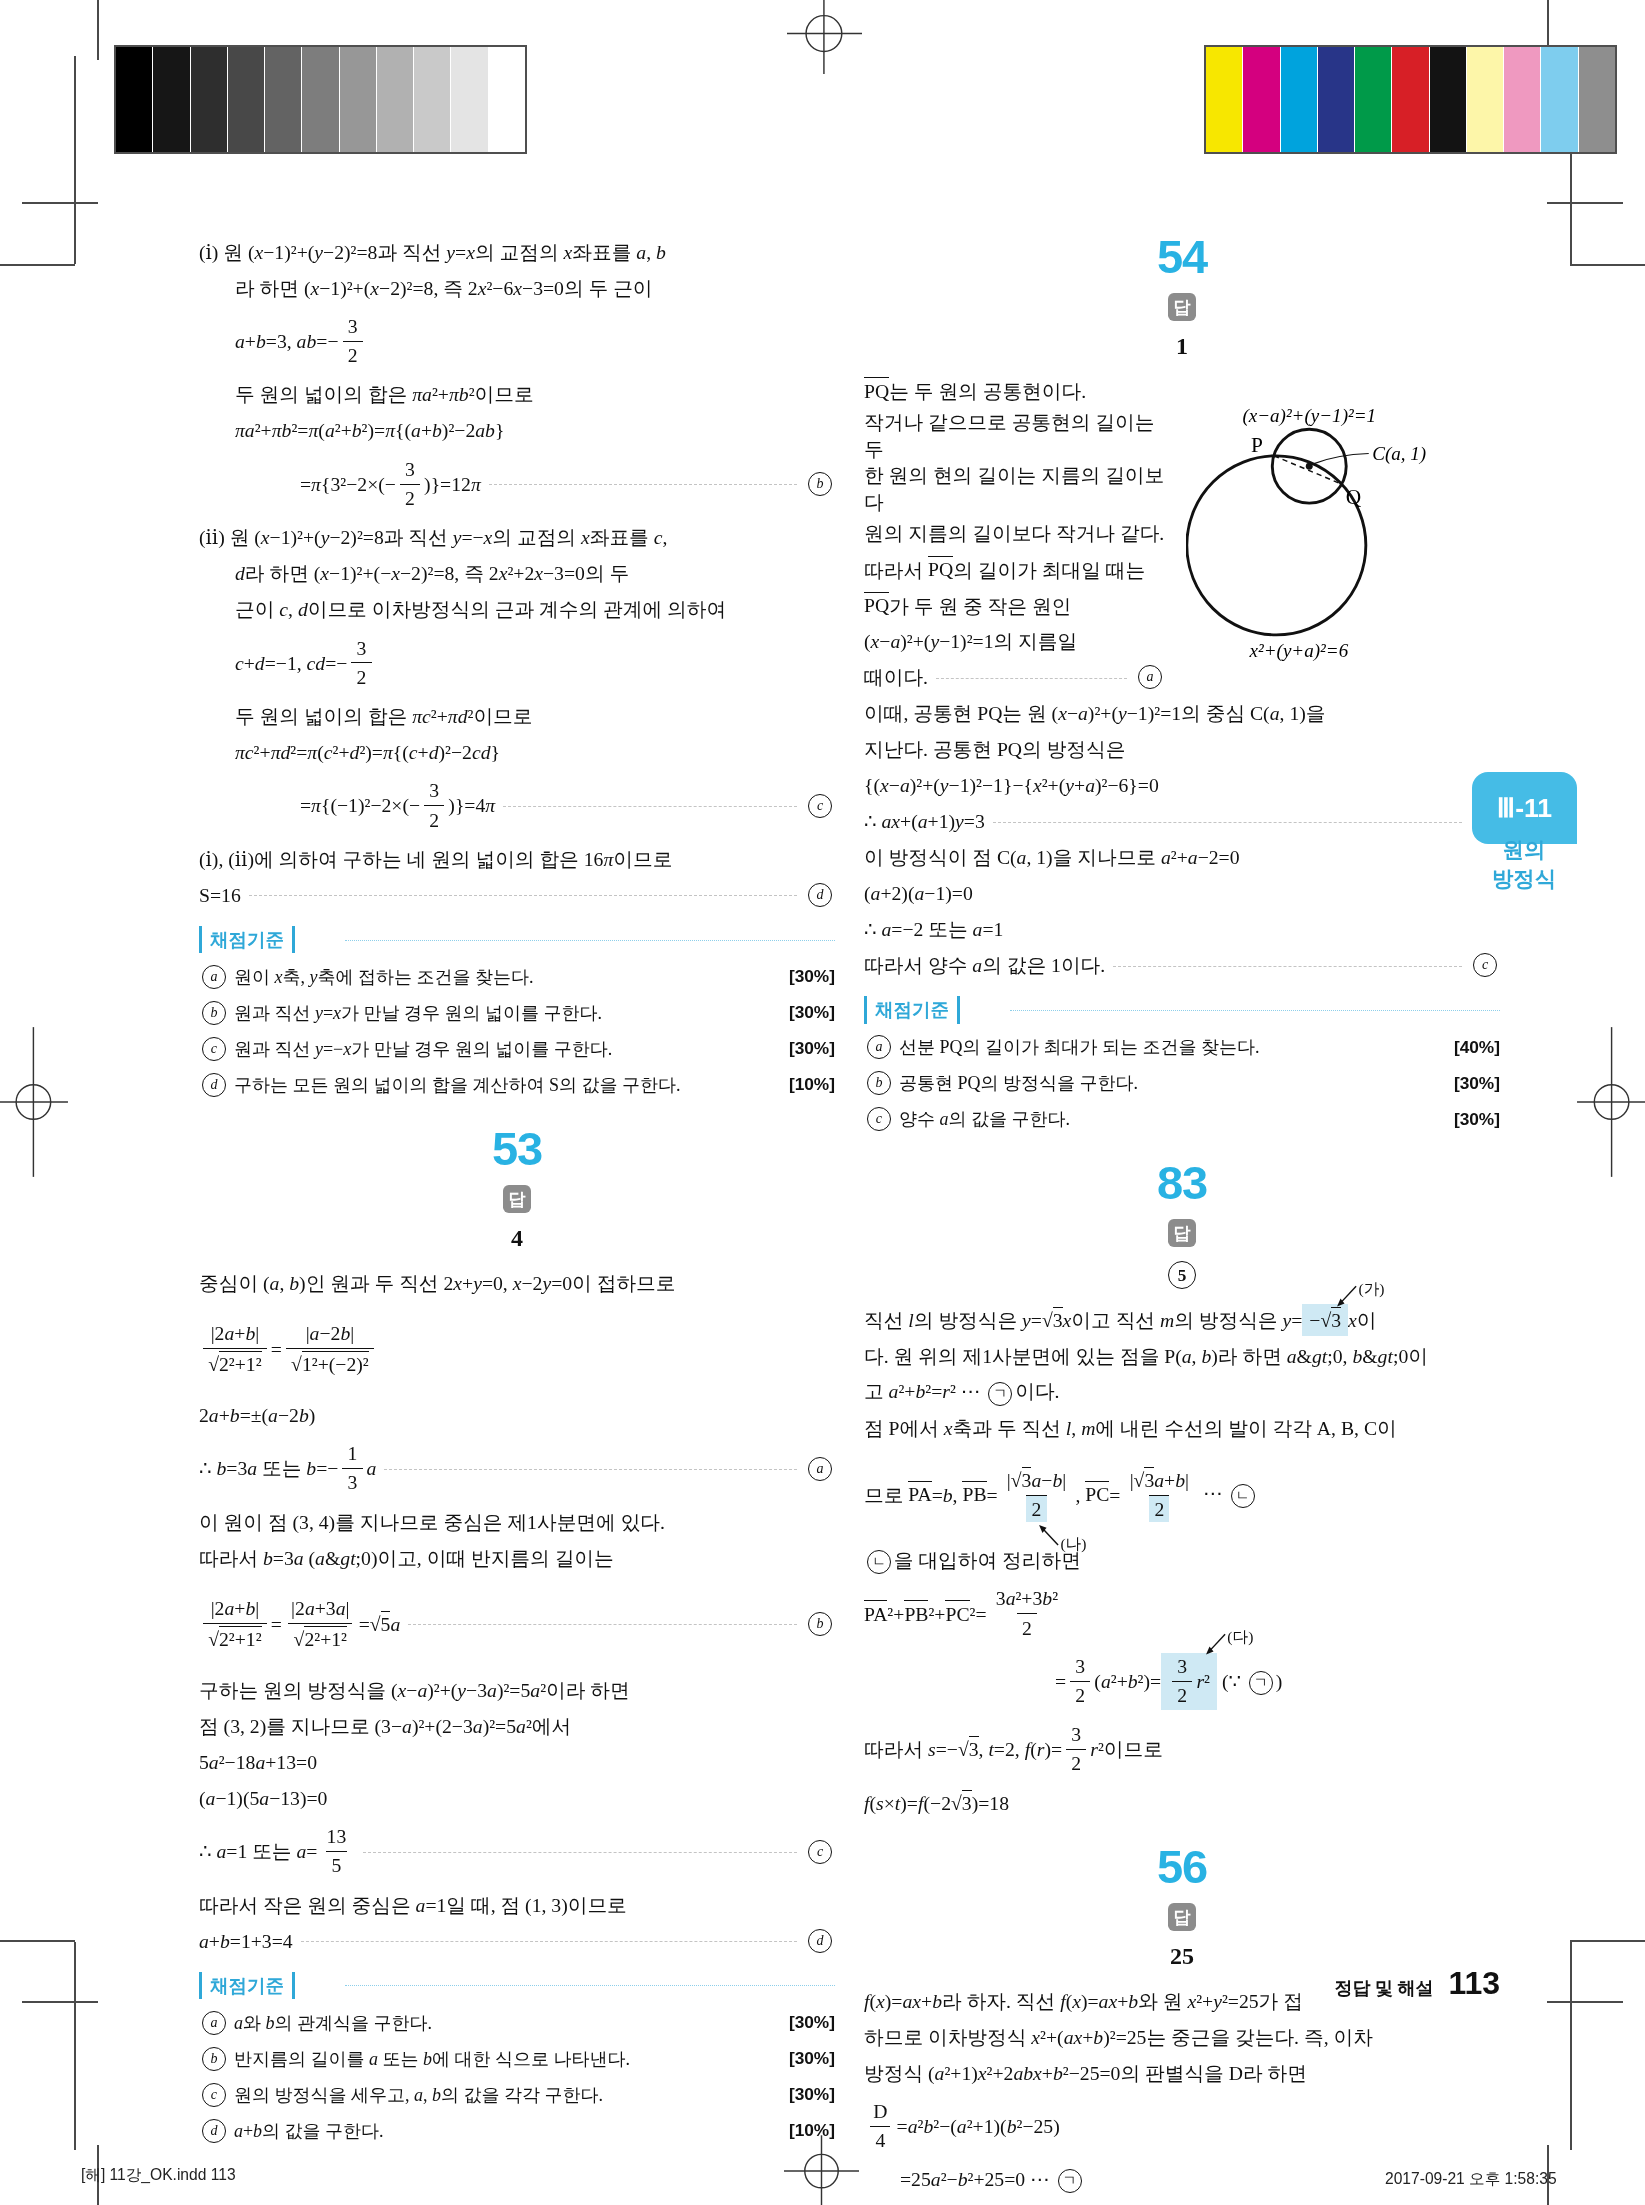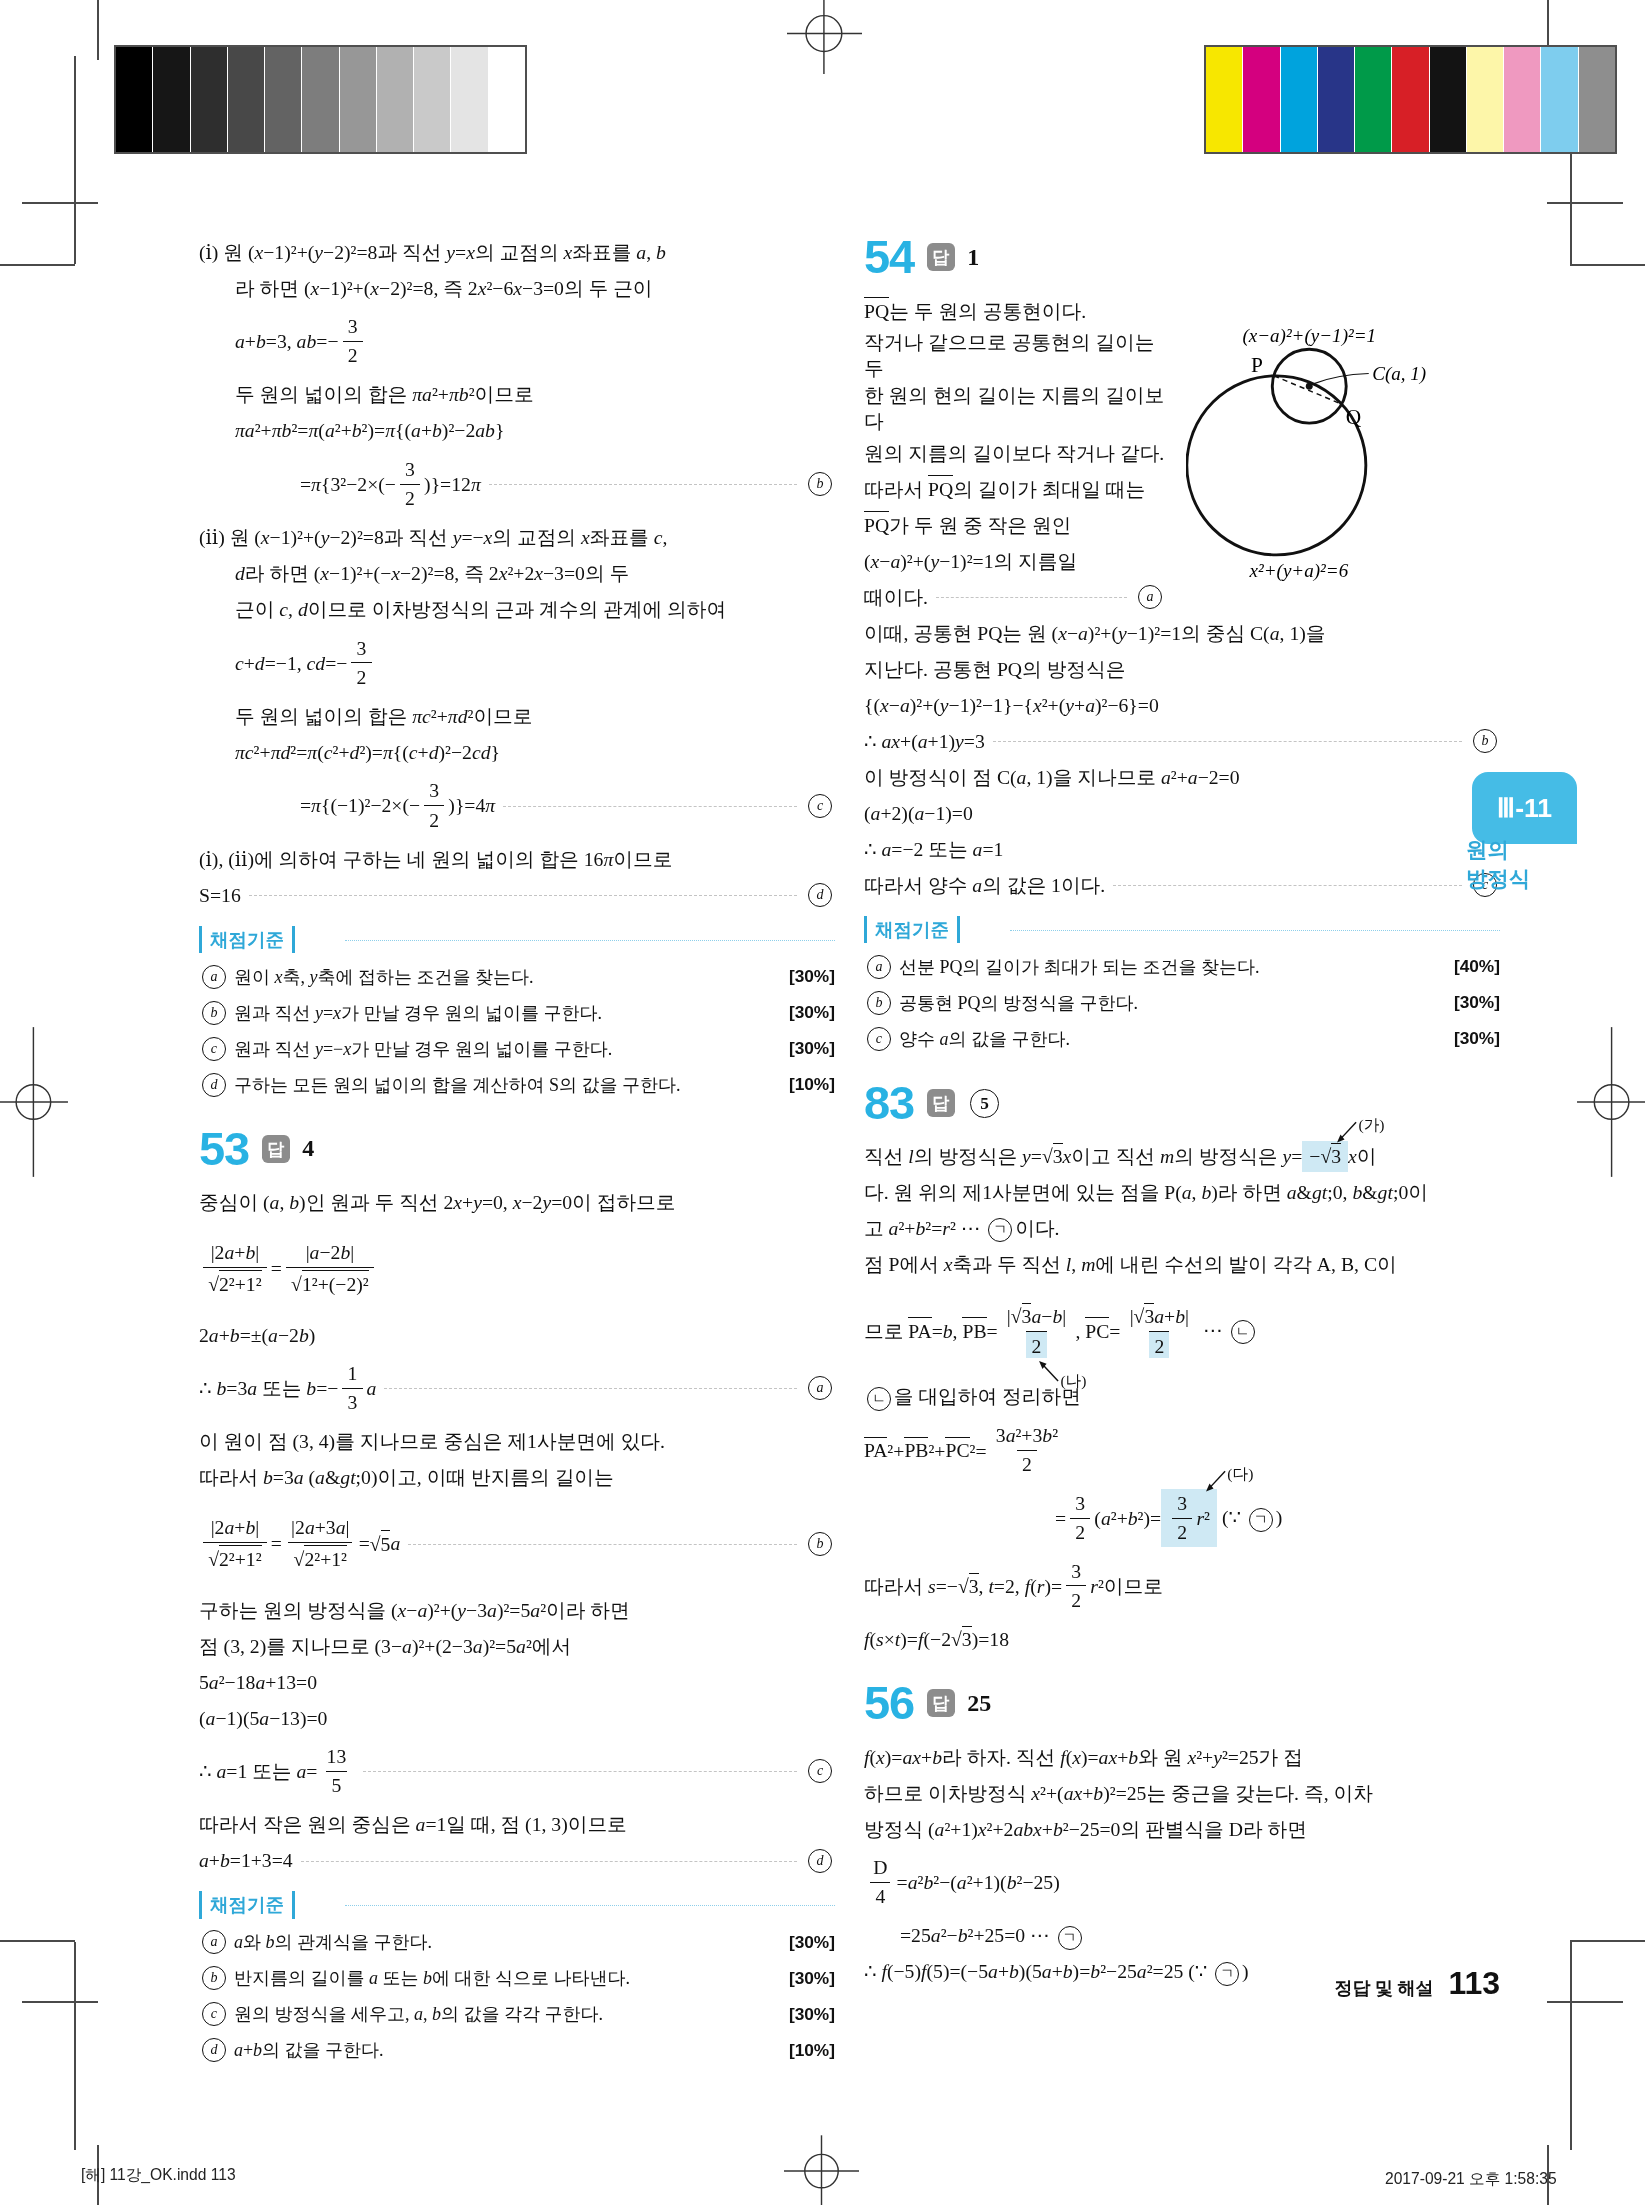--- a/index.html
+++ b/index.html
@@ -34,21 +34,21 @@
   .sqrt .rad{display:inline-block;border-top:1.7px solid #111;padding-top:1.2px;line-height:1.15;}
   .ovl{display:inline-block;border-top:1.7px solid #111;padding-top:1.7px;line-height:1.15;}
   .hl{background:#cfe9f4;padding:2.3px 7px;position:relative;display:inline-flex;align-items:center;}
 
   .cmk{display:inline-flex;width:22px;height:22px;border:1.2px solid #111;border-radius:50%;
        align-items:center;justify-content:center;font-size:14px;flex:none;margin:0 2.9px;
        line-height:1;vertical-align:middle;background:#fff;}
   .cmk.it{font-style:italic;}
   .leader{flex:1 1 auto;border-bottom:1.7px dashed #c4c4c4;height:1.2px;margin:0 8px;min-width:23px;align-self:center;}
 
-  .phead{display:flex;align-items:center;gap:12.7px;margin:23px 0 12.7px;}
+  .phead{display:flex;align-items:center;gap:12.7px;margin:23px 0 12.7px;flex-direction:column;}
   .col > .phead:first-child{margin-top:0;}
   .pnum{font-family:"Liberation Sans",sans-serif;font-weight:700;font-size:47px;line-height:46px;
         color:#29b2e3;letter-spacing:-1.2px;}
   .badge{width:28px;height:28px;border-radius:5.8px;background:#8c8c8c;color:#fff;font-size:17.3px;
          font-weight:700;display:flex;align-items:center;justify-content:center;
          font-family:"Liberation Sans",sans-serif;}
   .pans{font-size:24px;font-weight:700;}
   .pans .cmk{width:26.6px;height:26.6px;font-size:17.3px;border-width:1.7px;font-style:normal;font-weight:700;}
 
   .rubric{margin-top:12.7px;}
@@ -66,21 +66,21 @@
   .ann-t{bottom:calc(100% - 4.6px);left:calc(100% - 15px);display:flex;align-items:flex-start;}
   .ann-t .ann-txt{margin-top:-8px;}
   .ann-b{top:calc(100% + 0px);left:calc(100% - 11.6px);display:flex;align-items:flex-end;}
   .ann-b .ann-txt{margin-bottom:-7px;}
 
   .fig54{position:absolute;left:322px;top:32px;width:321px;height:257px;}
 
   .side-tab{position:absolute;left:1472px;top:772px;width:105px;height:72px;background:#45bce6;
             border-radius:16px 16px 0 16px;color:#fff;display:flex;align-items:center;justify-content:center;
             font-family:"Liberation Sans",sans-serif;font-weight:700;font-size:26.6px;}
-  .side-tab-title{position:absolute;left:1466px;top:836px;width:116px;text-align:left;color:#2fa8d8;
+  .side-tab-title{position:absolute;left:1466px;top:836px;width:116px;text-align:center;color:#2fa8d8;
             font-weight:700;font-size:21.4px;line-height:29px;font-family:"Liberation Sans",sans-serif;}
 
   .pg-footer{position:absolute;left:864px;top:1965px;width:636px;text-align:right;}
   .f-label{font-size:18px;font-weight:700;vertical-align:baseline;}
   .f-page{font-size:32px;font-weight:700;margin-left:15px;font-family:"Liberation Sans",sans-serif;}
 
   .print-foot{position:absolute;font-family:"Liberation Sans",sans-serif;font-size:15.6px;color:#222;}
   .pf-left{left:81px;top:2165px;}
   .pf-right{left:1385px;top:2169px;}
 </style>

